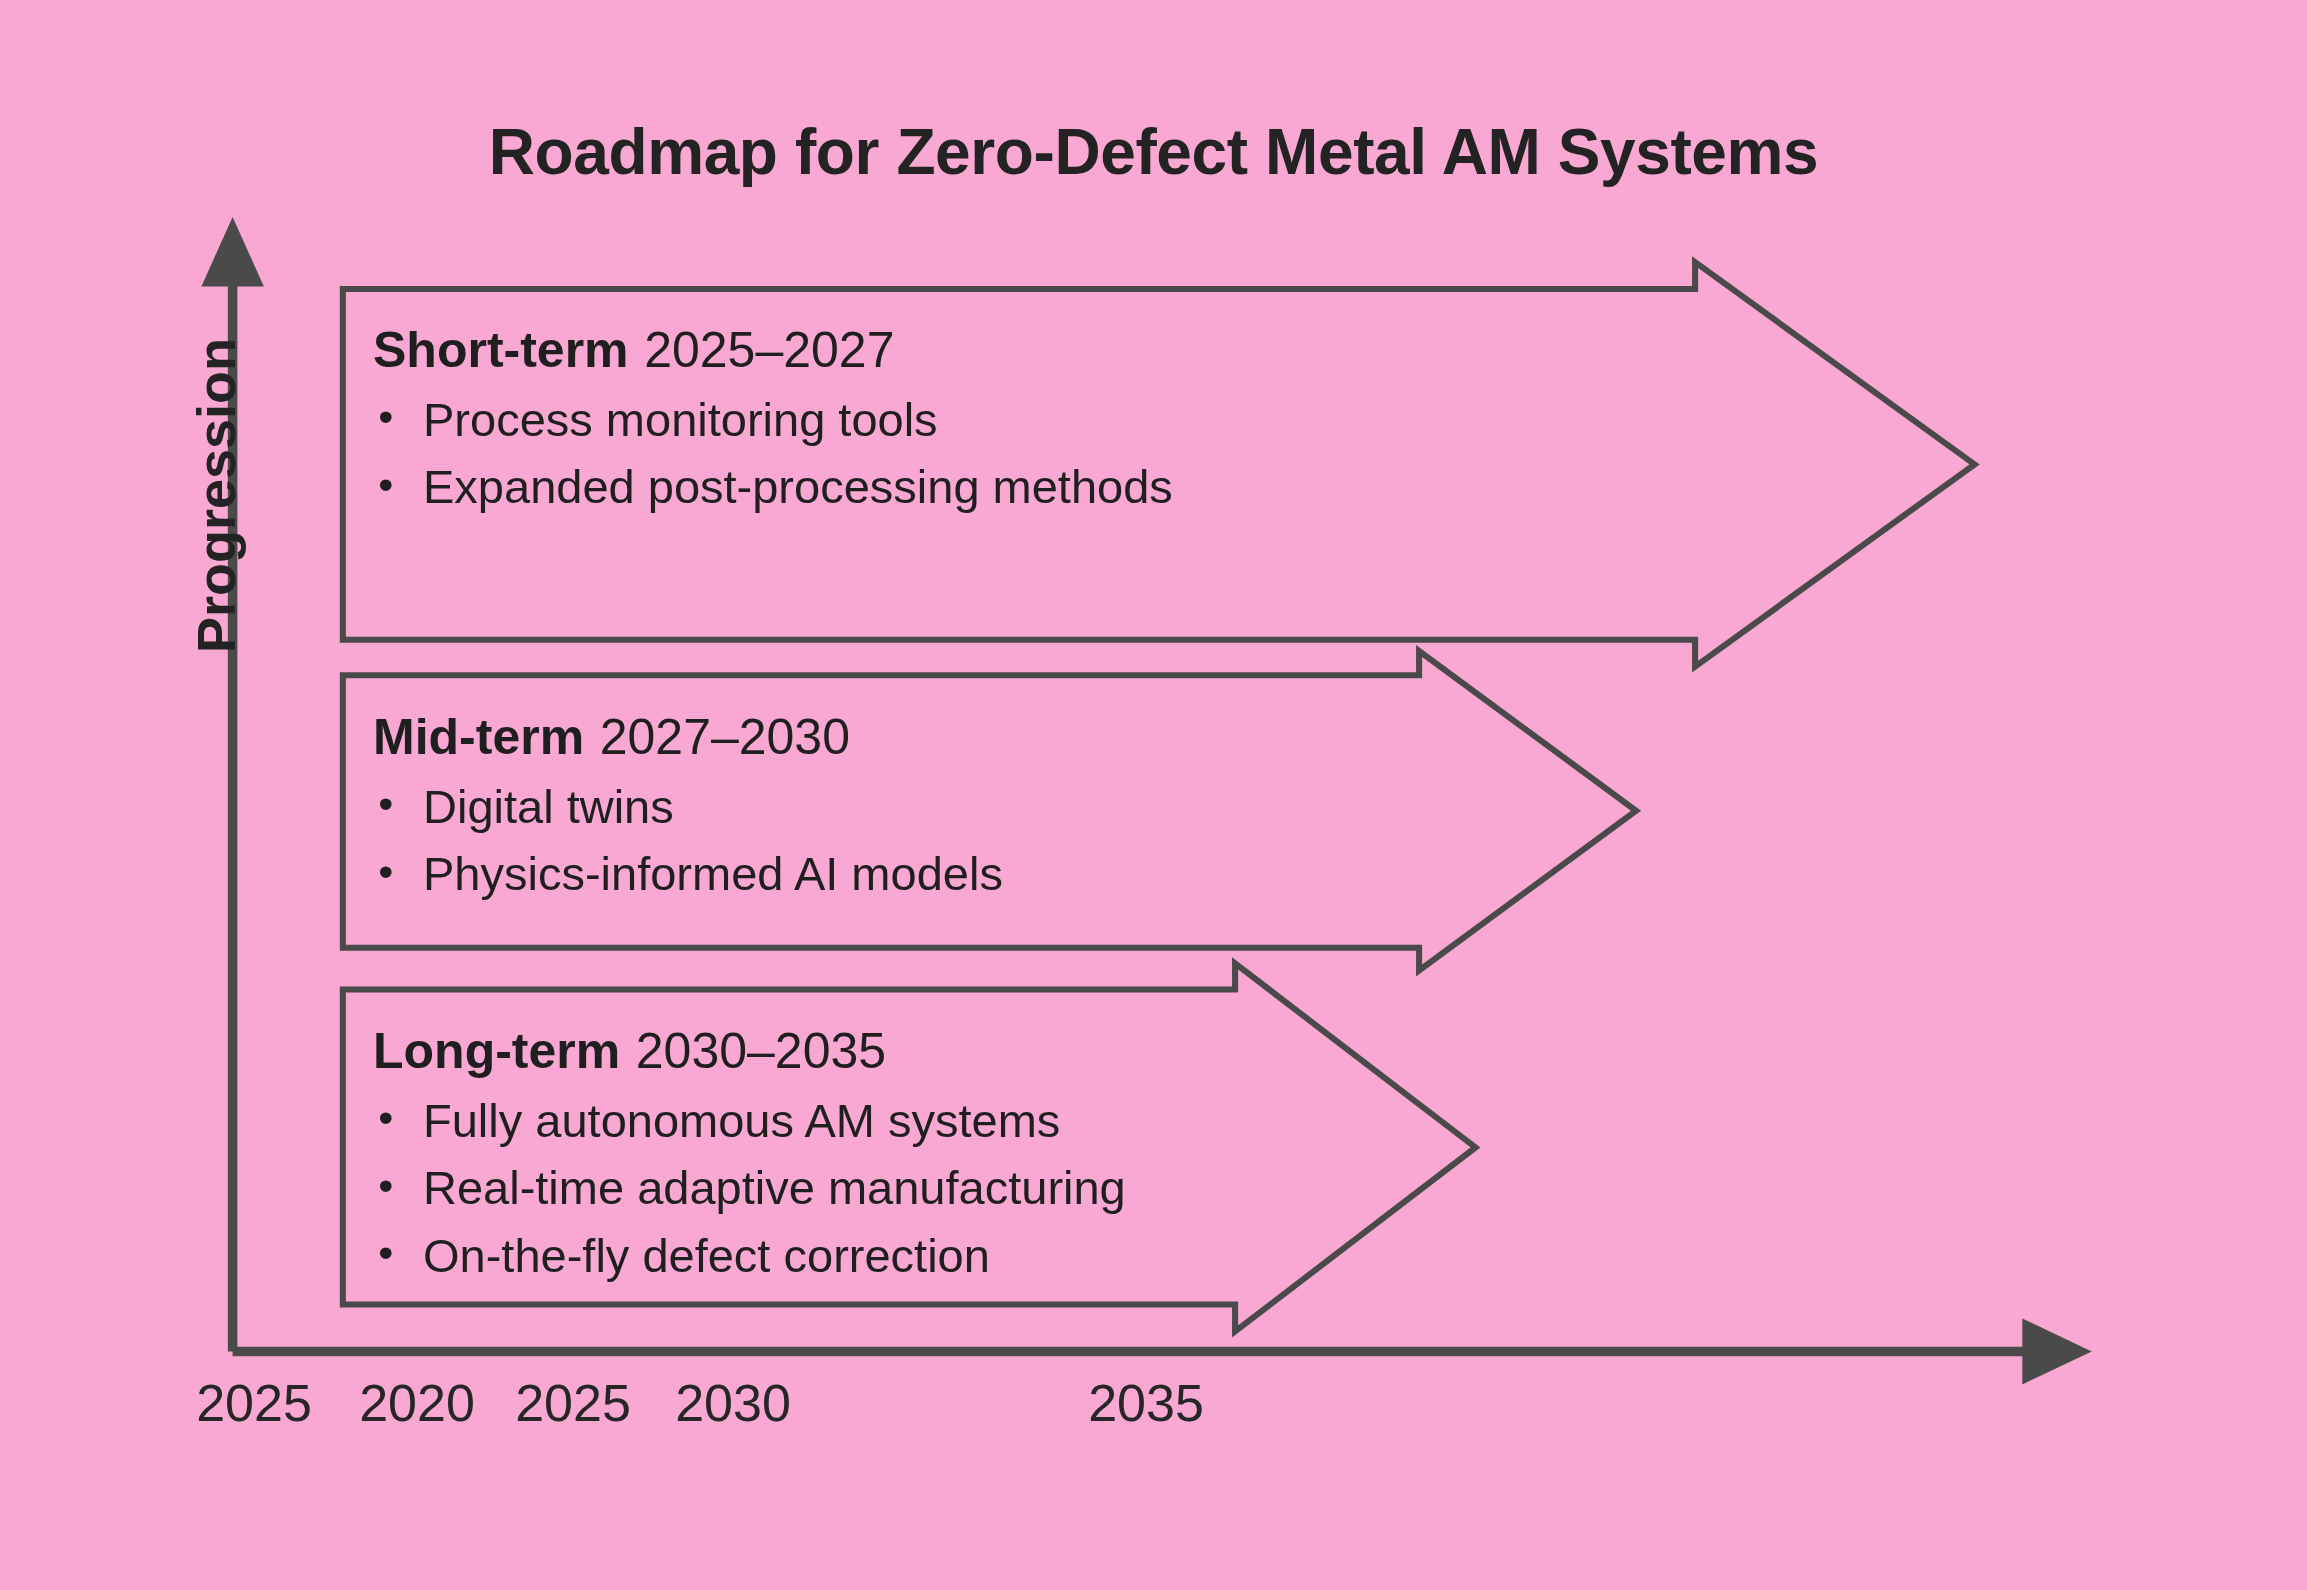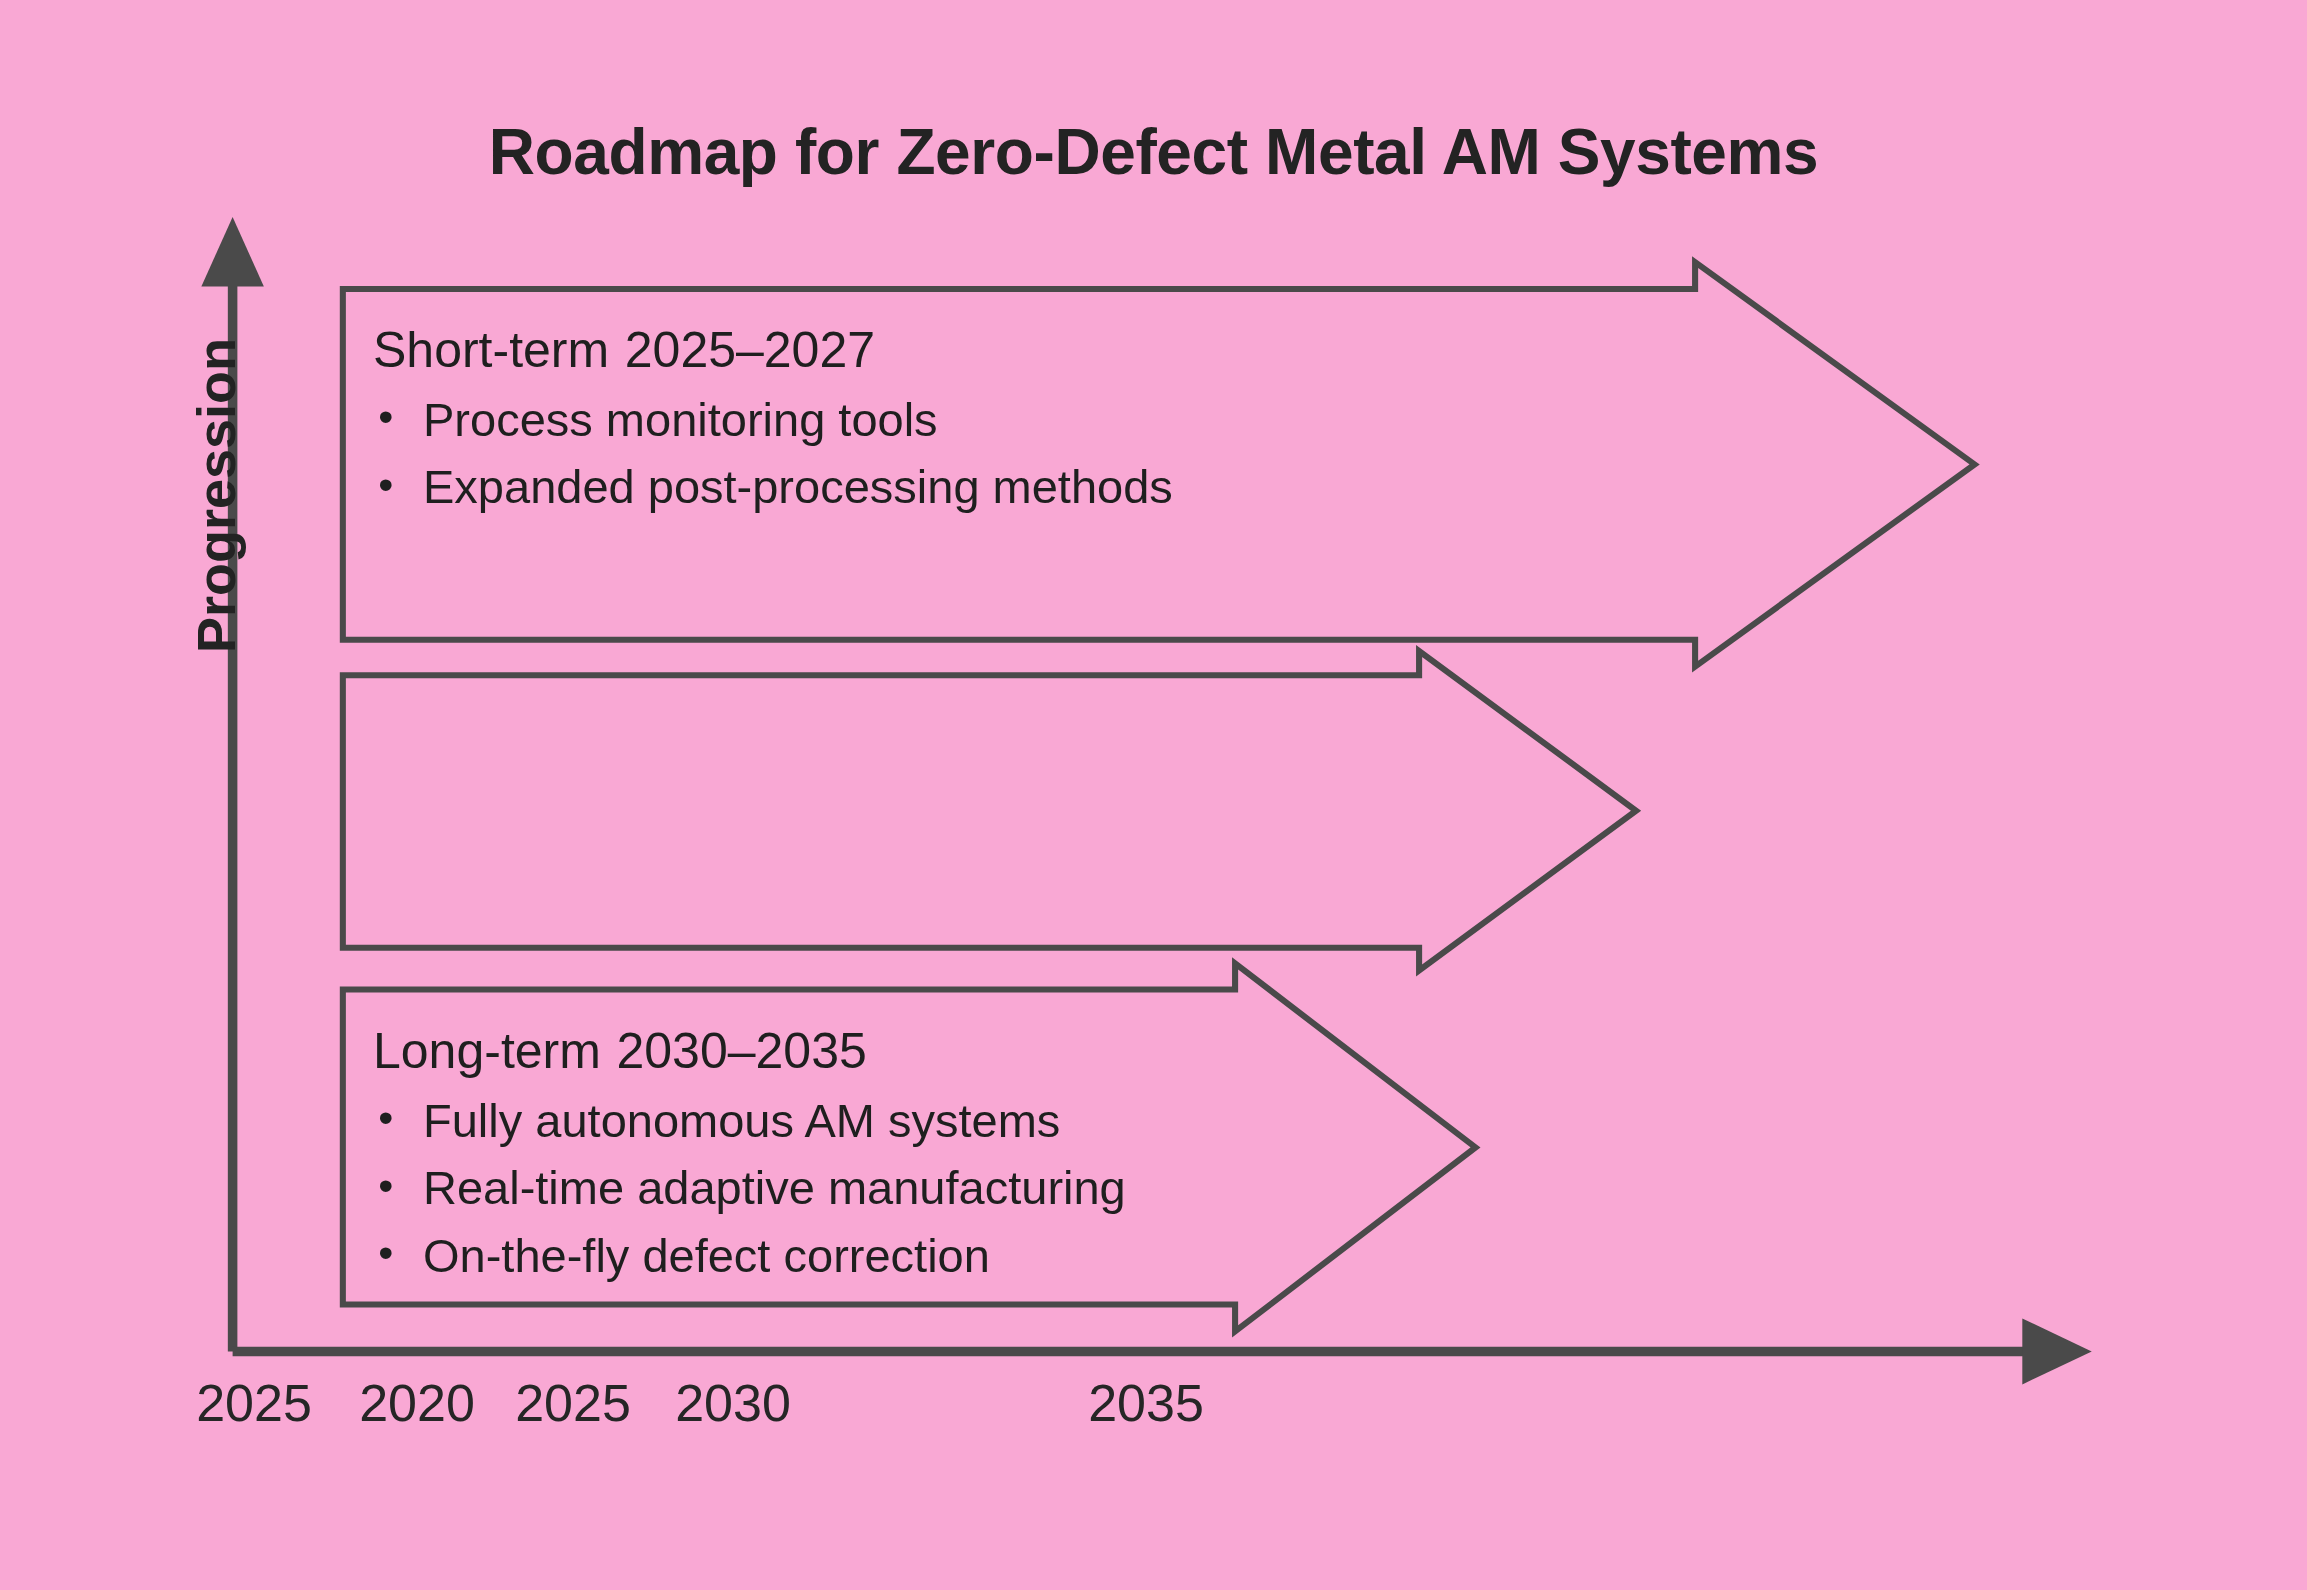--- a/index.html
+++ b/index.html
@@ -68,21 +68,21 @@
     box-sizing: border-box;
   }
   .phase-head-line {
     font-size: 50px;
     line-height: 1.08;
     color: #1f1f1f;
     white-space: nowrap;
     margin-bottom: 12px;
   }
   .phase-name {
-    font-weight: normal;
+    font-weight: bold;
   }
   .phase-range {
     font-weight: normal;
     margin-left: 15.6px;
   }
   ul.phase-bullets {
     list-style: none;
     margin: 0;
     padding: 0;
   }
@@ -144,20 +144,29 @@
   <div class="phase-block" id="block-short">
     <div class="phase-head-line">
       <span class="phase-name">Short-term</span><span class="phase-range">2025–2027</span>
     </div>
     <ul class="phase-bullets">
       <li>Process monitoring tools</li>
       <li>Expanded post-processing methods</li>
     </ul>
   </div>
 
+  <div class="phase-block" id="block-mid">
+    <div class="phase-head-line">
+      <span class="phase-name">Mid-term</span><span class="phase-range">2027–2030</span>
+    </div>
+    <ul class="phase-bullets">
+      <li>Digital twins</li>
+      <li>Physics-informed AI models</li>
+    </ul>
+  </div>
 
   <div class="phase-block" id="block-long">
     <div class="phase-head-line">
       <span class="phase-name">Long-term</span><span class="phase-range">2030–2035</span>
     </div>
     <ul class="phase-bullets">
       <li>Fully autonomous AM systems</li>
       <li>Real-time adaptive manufacturing</li>
       <li>On-the-fly defect correction</li>
     </ul>

